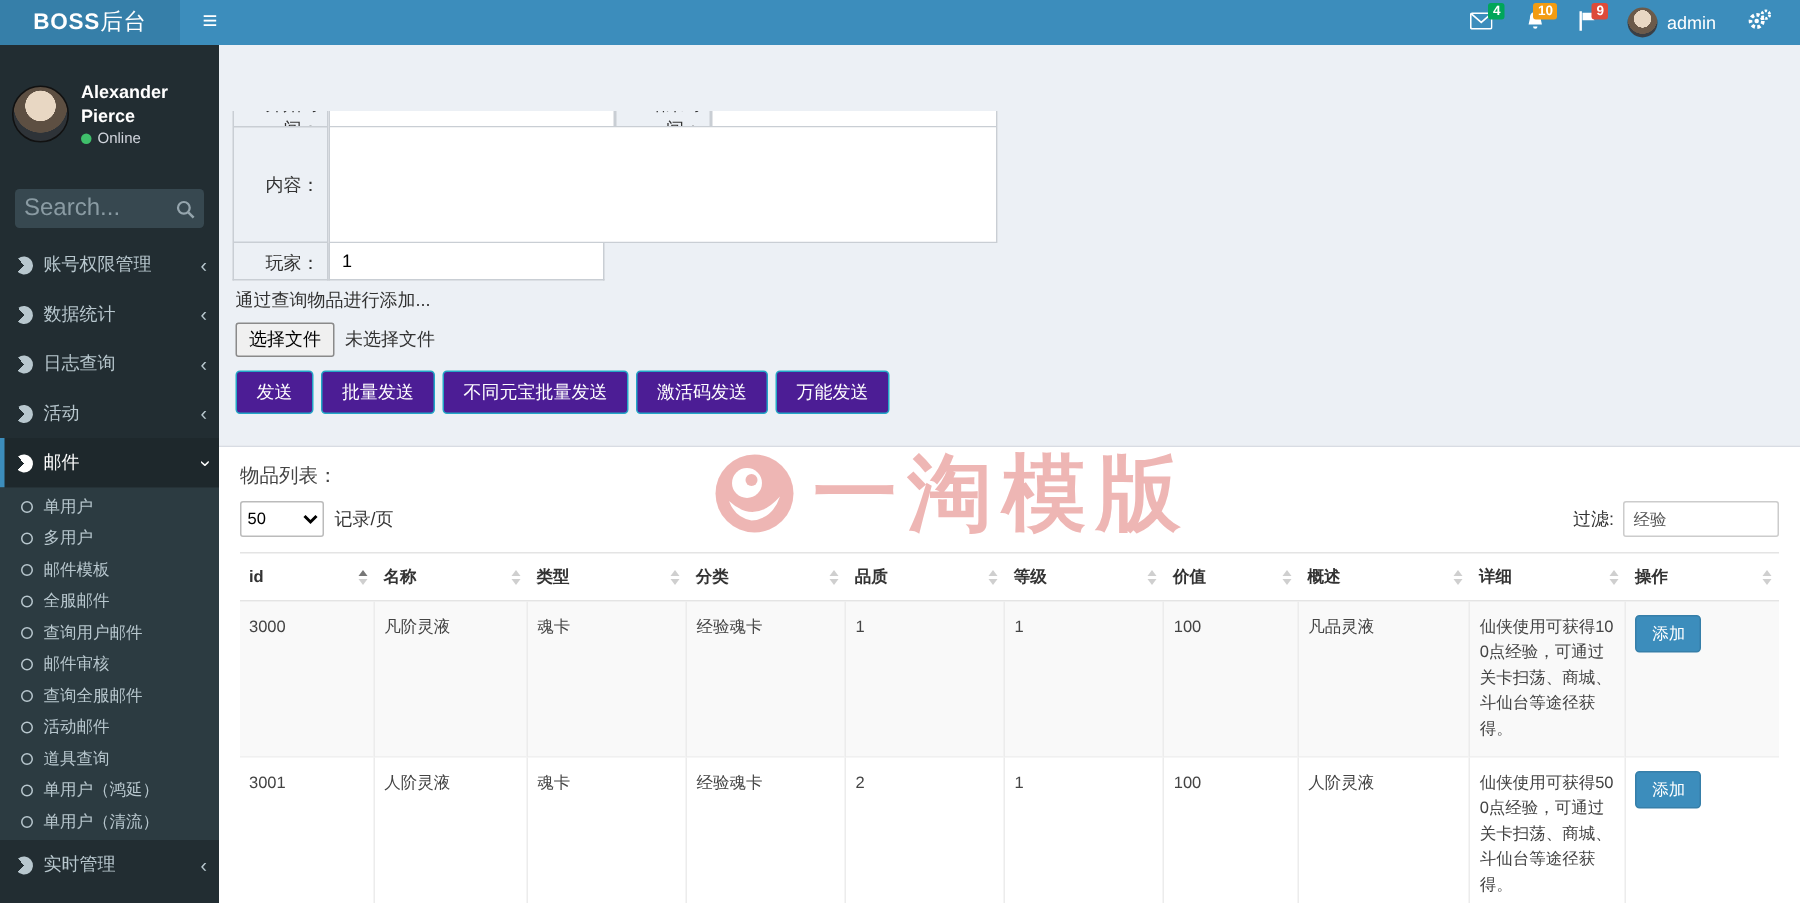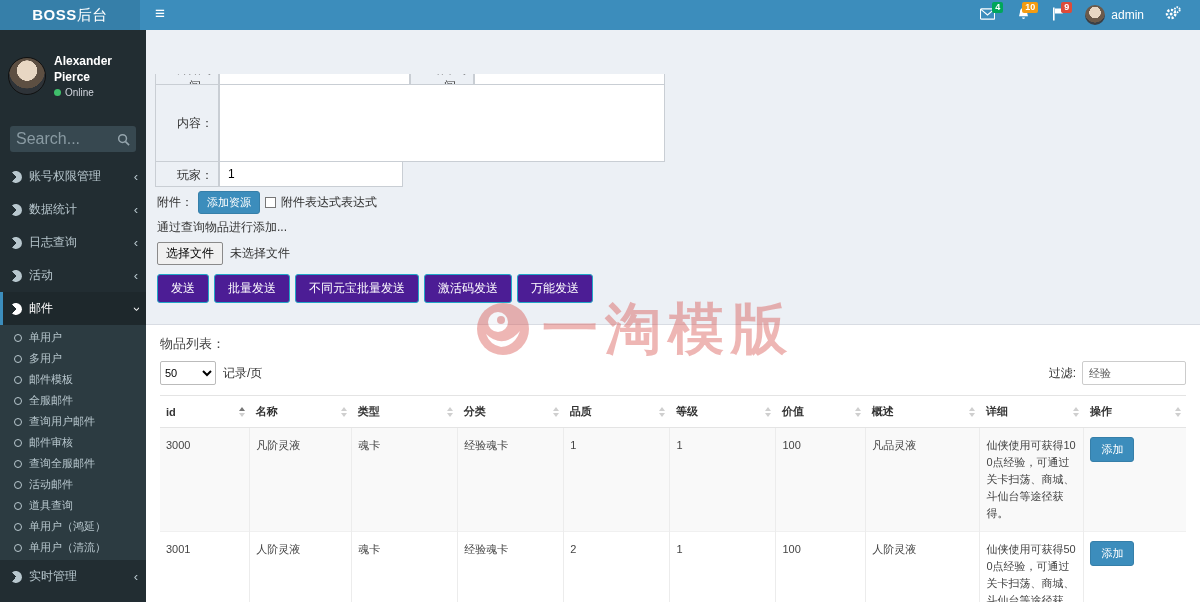--- a/index.html
+++ b/index.html
@@ -1,21 +1,21 @@
 <!DOCTYPE html>
 <html><head>
 <meta charset="utf-8">
 <style>
   * { margin:0; padding:0; box-sizing:border-box; }
   html,body { width:1200px; height:602px; overflow:hidden; }
   body { font-family:"Liberation Sans","DejaVu Sans",sans-serif; background:#ecf0f5; font-size:12px; color:#333; }
 
   
   .navbar { position:absolute; top:0; left:0; width:1200px; height:30px; background:#3c8dbc; display:flex; align-items:stretch; z-index:20; }
-  .logo { width:140px; background:#367fa9; color:#fff; text-align:center; line-height:30px; font-size:15px; letter-spacing:.5px; cursor:pointer; }
+  .logo { width:120px; background:#367fa9; color:#fff; text-align:center; line-height:30px; font-size:15px; letter-spacing:.5px; cursor:pointer; }
   .logo b { font-weight:bold; }
   .hamburger { width:40px; color:#fff; font-size:17px; line-height:28px; text-align:center; cursor:pointer; }
   .nav-right { margin-left:auto; display:flex; align-items:stretch; padding-right:8px; }
   .nav-item { position:relative; display:flex; align-items:center; padding:0 11px; cursor:pointer; color:#fff; }
   .badge { position:absolute; top:2px; right:3px; font-size:9px; line-height:11px; padding:0 3px; border-radius:2px; color:#fff; font-weight:bold; }
   .badge.green { background:#00a65a; } .badge.yellow { background:#f39c12; } .badge.red { background:#dd4b39; }
   .nav-user { display:flex; align-items:center; gap:6px; padding:0 10px; color:#fff; cursor:pointer; }
   .avatar-sm { width:20px; height:20px; border-radius:50%; background:radial-gradient(circle at 50% 38%, #e8d7c3 0 36%, #6b5a4a 37% 62%, #3a3f45 63%); flex:none; }
 
   
@@ -264,26 +264,20 @@
       </div>
       <div class="f-row row-content">
         <div class="f-cell f-label">内容：</div>
         <div class="f-textarea"><textarea style=""></textarea></div>
       </div>
       <div class="f-row row-player">
         <div class="f-cell f-label">玩家：</div>
         <div class="f-cell f-input"><input value="1" style=""></div>
       </div>
 
-      <div class="attach-row">
-        <span>附件：</span>
-        <button class="btn-steel">添加资源</button>
-        <span class="checkbox"></span>
-        <span>附件表达式表达式</span>
-      </div>
       <div class="hint-line">通过查询物品进行添加...</div>
       <div class="file-row">
         <button class="btn-file">选择文件</button>
         <span>未选择文件</span>
       </div>
       <div class="send-row">
         <button class="btn-info">发送</button>
         <button class="btn-info">批量发送</button>
         <button class="btn-info">不同元宝批量发送</button>
         <button class="btn-info">激活码发送</button>

